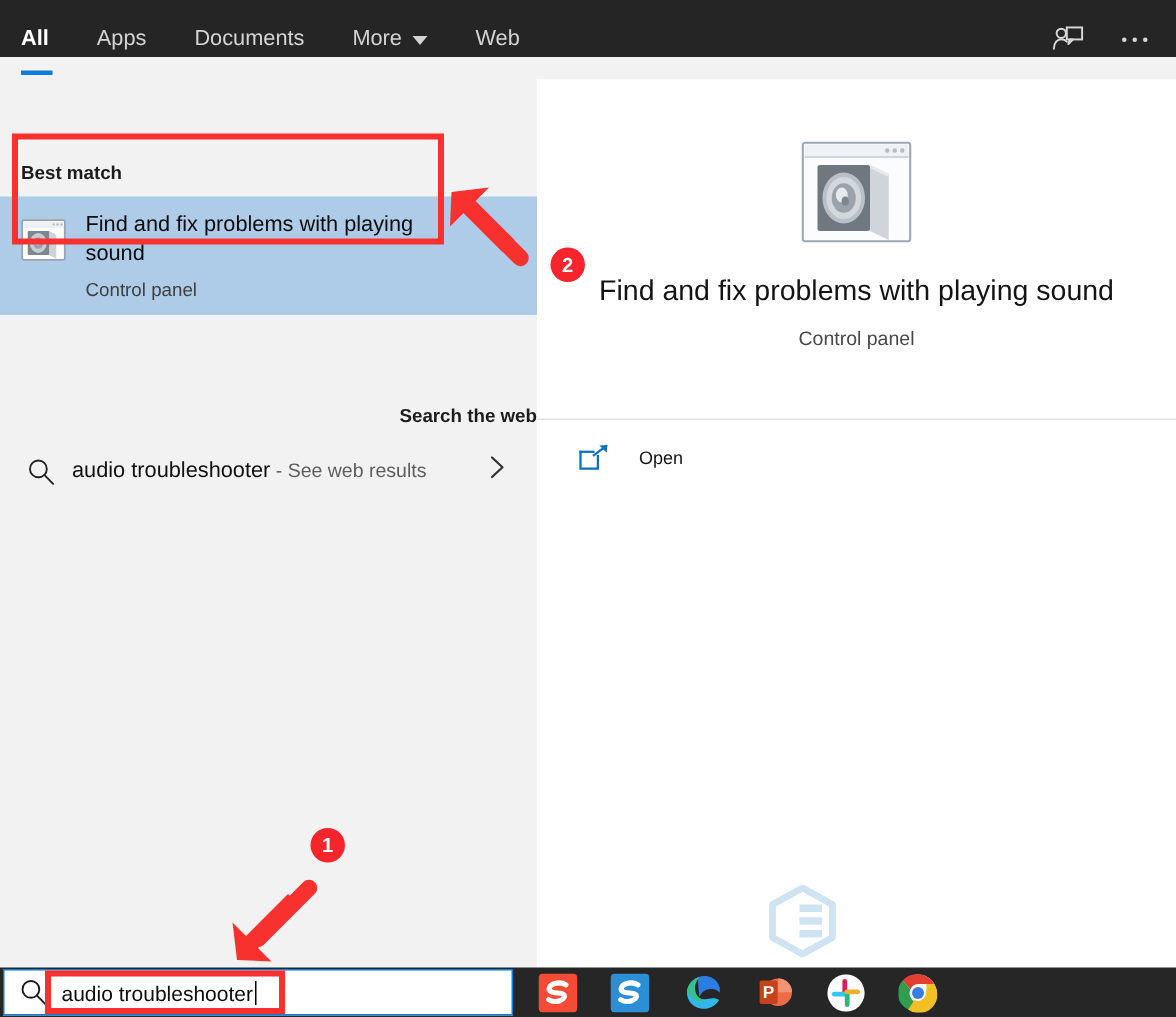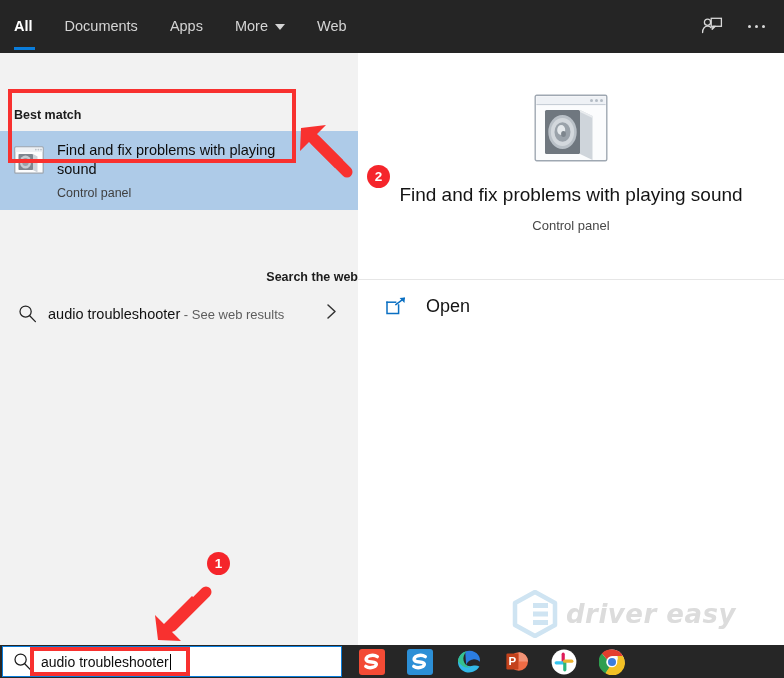--- a/index.html
+++ b/index.html
@@ -19,21 +19,21 @@
     overflow: hidden;
     background: #f2f2f2;
   }
 
   
   .topbar {
     position: absolute;
     left: 0;
     top: 0;
     width: 784px;
-    height: 53px;
+    height: 38px;
     background: #252525;
     box-sizing: border-box;
   }
   .tabs {
     position: absolute;
     left: 0;
     top: 0;
     height: 53px;
     display: flex;
     align-items: flex-start;
@@ -230,21 +230,21 @@
     padding: 16px 0 16px 28px;
   }
   .action-icon {
     width: 26px;
     margin-right: 14px;
     display: flex;
     align-items: center;
     justify-content: flex-start;
   }
   .action-label {
-    font-size: 18px;
+    font-size: 12px;
     color: #141414;
   }
 
   
   .watermark {
     position: absolute;
     left: 510px;
     top: 588px;
     width: 268px;
     height: 52px;
@@ -384,25 +384,25 @@
 <div id="screen">
 
   <div class="topbar">
     <div class="tabs">
 
       <div class="tab active">
         <span>All</span>
       </div>
 
       <div class="tab">
+        <span>Apps</span>
+      </div>
+
+      <div class="tab">
         <span>Documents</span>
-      </div>
-
-      <div class="tab">
-        <span>Apps</span>
       </div>
 
       <div class="tab">
         <span>More</span>
         <span class="caret"></span>
       </div>
 
       <div class="tab">
         <span>Web</span>
       </div>
@@ -516,21 +516,20 @@
   </div>
 
   <div class="watermark">
     <svg width="50" height="48" viewBox="0 0 50 48">
       <path d="M25 2 L45 13 L45 35 L25 46 L5 35 L5 13 Z" fill="none" stroke="#cfe4f2" stroke-width="4.5" stroke-linejoin="round"></path>
       <rect x="23" y="13" width="15" height="5" fill="#cfe4f2"></rect>
       <rect x="23" y="21.5" width="15" height="5" fill="#cfe4f2"></rect>
       <rect x="23" y="30" width="15" height="5" fill="#cfe4f2"></rect>
     </svg>
     <div class="wm-text">
-      <div class="wm-line1">driver easy</div>
     </div>
   </div>
 
   <div class="taskbar"></div>
 
   <div class="searchbox">
     <div class="search-magnifier">
       <svg width="19" height="19" viewBox="0 0 19 19">
         <circle cx="7.6" cy="7.6" r="5.6" fill="none" stroke="#1b1b1b" stroke-width="1.25"></circle>
         <line x1="11.7" y1="11.7" x2="17.4" y2="17.6" stroke="#1b1b1b" stroke-width="1.25" stroke-linecap="round"></line>

